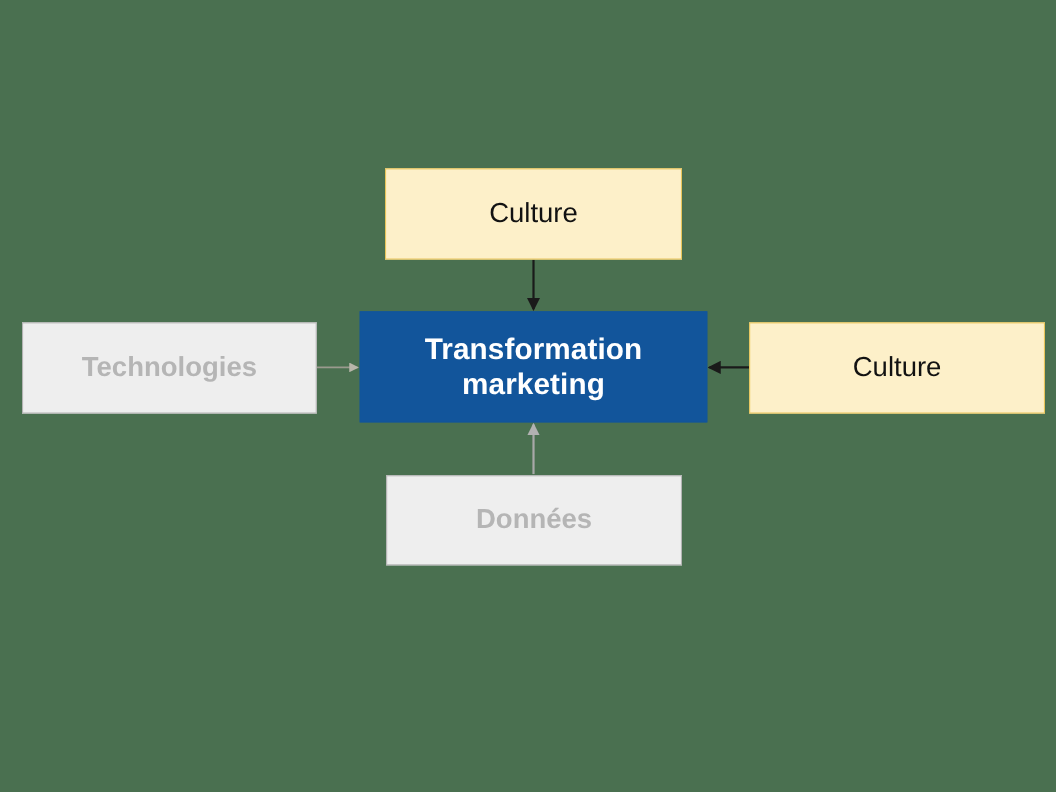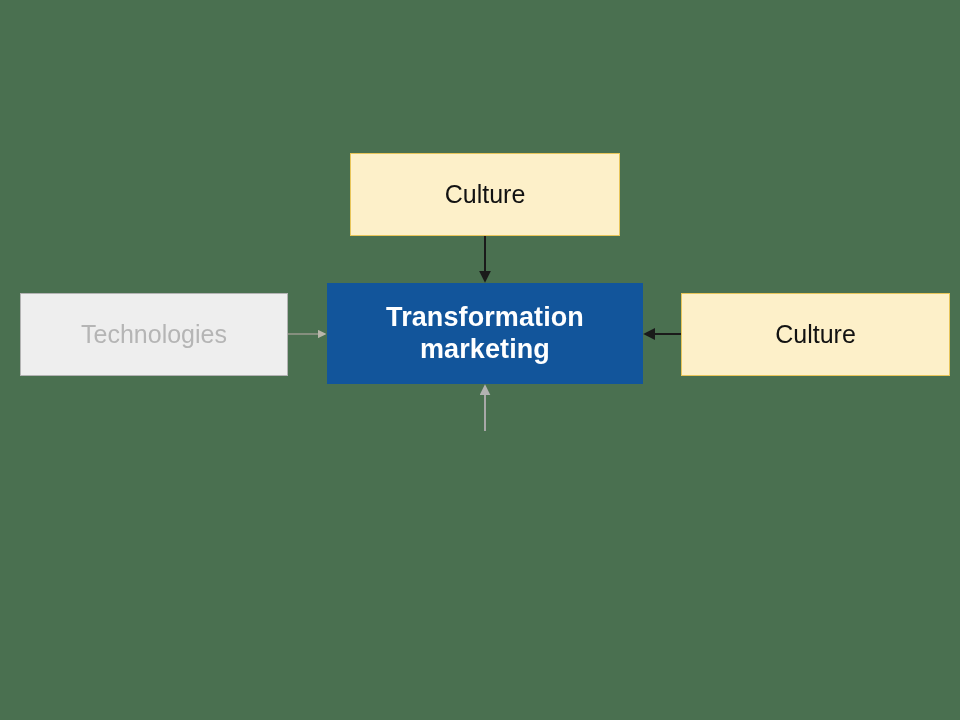--- a/index.html
+++ b/index.html
@@ -69,21 +69,21 @@
     font-size: 25px;
     font-weight: normal;
   }
 
   
   .node--muted {
     background: #eeeeee;
     border: 1px solid #b3b3b3;
     color: #b5b5b5;
     font-size: 25px;
-    font-weight: normal;
+    font-weight: bold;
   }
 
   
   .node--culture      { left: 350px; top: 153px; width: 270px; height: 83px; }
   .node--technologies { left: 20px;  top: 293px; width: 268px; height: 83px; }
   .node--talents      { left: 681px; top: 293px; width: 269px; height: 83px; }
   .node--donnees      { left: 351px; top: 432px; width: 269px; height: 82px; }
 
   .node-label {
     pointer-events: none;
@@ -125,14 +125,17 @@
   </div>
 
   <div class="node node--center">
     <span class="node-label">Transformation marketing</span>
   </div>
 
   <div class="node node--accent node--talents">
     <span class="node-label">Culture</span>
   </div>
 
+  <div class="node node--muted node--donnees">
+    <span class="node-label">Données</span>
+  </div>
 
 </div>
 
 </body></html>

